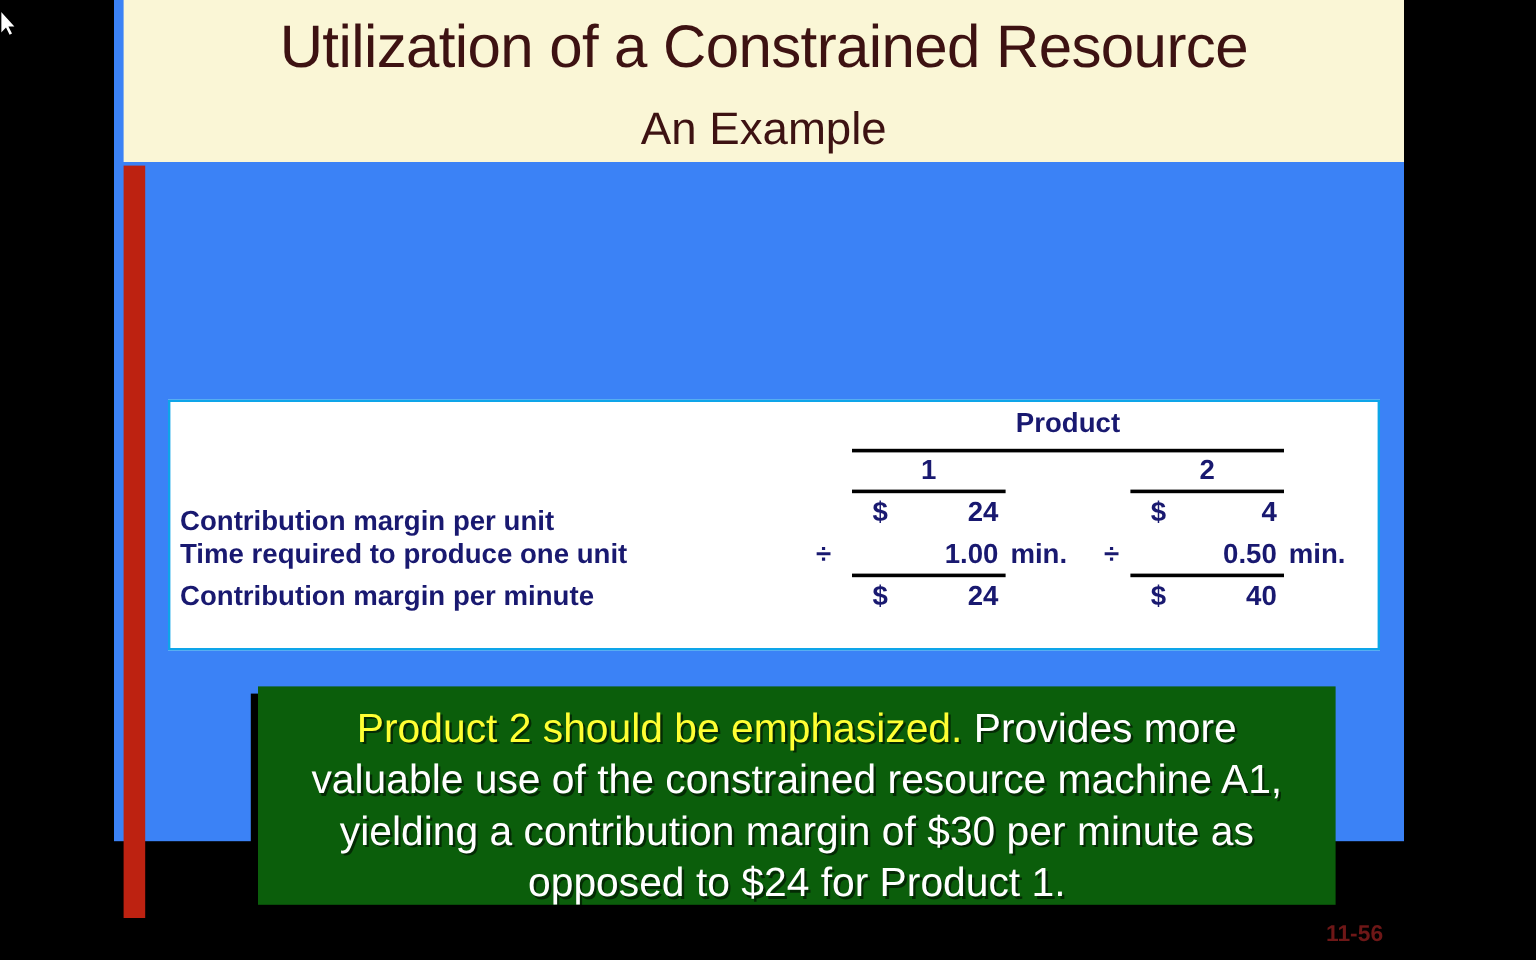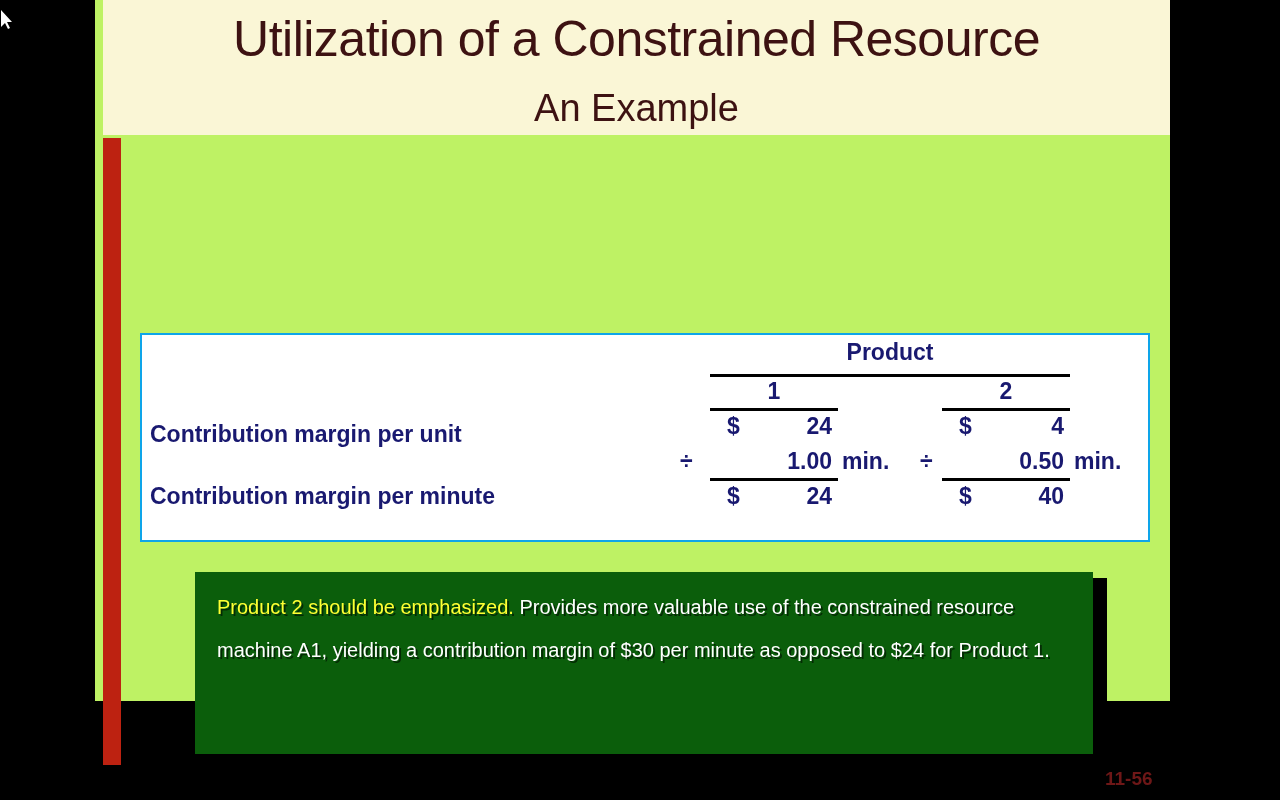--- a/index.html
+++ b/index.html
@@ -30,21 +30,21 @@
     height: 20px;
   }
 
   
   #slide {
     position: absolute;
     left: 95px;
     top: 0px;
     width: 1075px;
     height: 701px;
-    background: #bef264;
+    background: #3b82f6;
   }
 
   
   #title-band {
     position: absolute;
     left: 8px;
     top: 0px;
     width: 1067px;
     height: 135px;
     background: #faf6d6;
@@ -152,30 +152,30 @@
   #callout-shadow {
     position: absolute;
     left: 114px;
     top: 578px;
     width: 898px;
     height: 182px;
     background: #000000;
   }
   #callout {
     position: absolute;
-    left: 100px;
+    left: 120px;
     top: 572px;
     width: 898px;
     height: 182px;
     background: #0b5e0b;
     box-sizing: border-box;
     padding: 14px 22px 0 22px;
-    text-align: left;
-    font-family: "Liberation Sans", sans-serif;
-    font-size: 20px;
+    text-align: center;
+    font-family: "Liberation Sans", sans-serif;
+    font-size: 34px;
     line-height: 43px;
     color: #ffffff;
     text-shadow: 2px 2px 0 rgba(0,0,0,0.55);
   }
   #callout .em { color: #ffff33; }
 
   
   #slide-number {
     position: absolute;
     left: 1010px;
@@ -216,20 +216,21 @@
         <div class="cell" style="left:800px; top:43px; width:128px; text-align:center;">2</div>
         <div class="rule" style="left:568px; top:73px; width:128px;"></div>
         <div class="rule" style="left:800px; top:73px; width:128px;"></div>
 
         <div class="lbl" style="top:86px;">Contribution margin per unit</div>
         <div class="dollar" style="left:585px; top:78px;">$</div>
         <div class="num" style="left:616px; top:78px; width:74px;">24</div>
         <div class="dollar" style="left:817px; top:78px;">$</div>
         <div class="num" style="left:848px; top:78px; width:74px;">4</div>
 
+        <div class="lbl" style="top:113px;">Time required to produce one unit</div>
         <div class="div-sym" style="left:538px; top:113px;">÷</div>
         <div class="num" style="left:600px; top:113px; width:90px;">1.00</div>
         <div class="unit" style="left:700px; top:113px;">min.</div>
         <div class="div-sym" style="left:778px; top:113px;">÷</div>
         <div class="num" style="left:832px; top:113px; width:90px;">0.50</div>
         <div class="unit" style="left:932px; top:113px;">min.</div>
 
         <div class="rule" style="left:568px; top:143px; width:128px;"></div>
         <div class="rule" style="left:800px; top:143px; width:128px;"></div>
 

